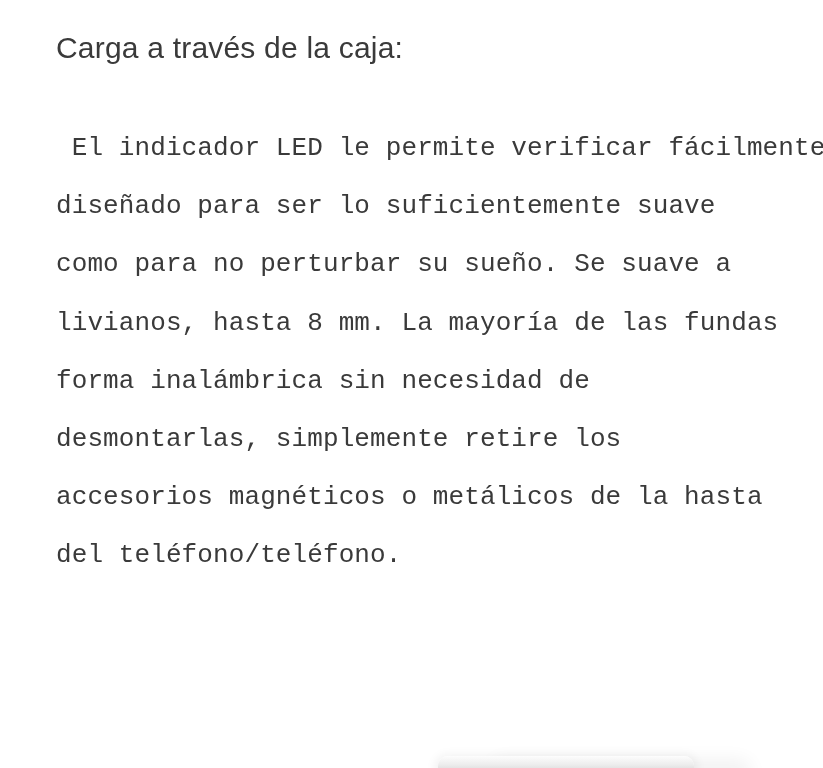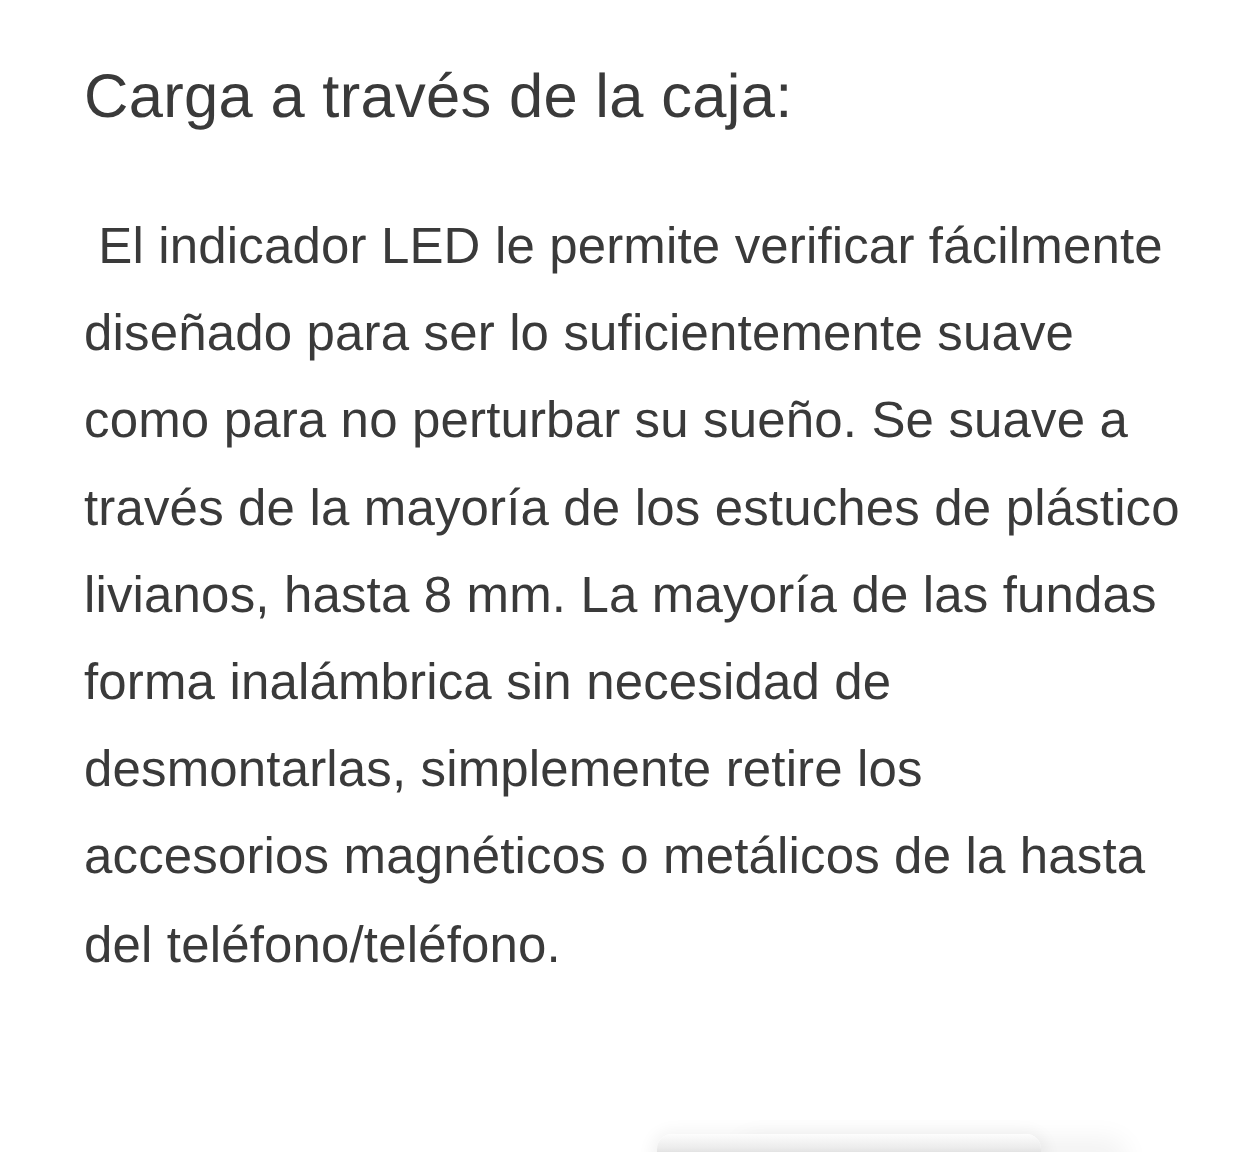--- a/index.html
+++ b/index.html
@@ -15,35 +15,36 @@
     font-family: "Liberation Sans", "DejaVu Sans", sans-serif;
   }
   .content {
     position: absolute;
     top: 26px;
     left: 56px;
     width: 720px;
     color: #3a3a3a;
   }
   .heading {
-    font-size: 41px;
+    font-size: 30px;
     line-height: 44px;
     font-weight: 400;
-    margin: 16px 0 49px 0;
+    margin: 0 0 49px 0;
     letter-spacing: 0.2px;
   }
   .para {
     margin: 0;
   }
   .para .line {
-    font-size: 34px;
+    font-size: 26px;
     line-height: 58.2px;
     white-space: pre;
     letter-spacing: 0.1px;
     font-weight: 400;
+    font-family: Liberation Mono, monospace;
   }
   
   .peek-element {
     position: absolute;
     left: 438px;
     bottom: -8px;
     width: 256px;
     height: 20px;
     border-radius: 10px 10px 0 0;
     background: linear-gradient(to bottom, #fdfdfd 0%, #ececec 45%, #cccccc 100%);
@@ -53,21 +54,20 @@
 </head>
 <body>
 
 <div class="content">
   <h2 class="heading">Carga a través de la caja:</h2>
 
   <div class="para">
     <div class="line"> El indicador LED le permite verificar fácilmente</div>
     <div class="line">diseñado para ser lo suficientemente suave</div>
     <div class="line">como para no perturbar su sueño. Se suave a</div>
-    <div class="line">través de la mayoría de los estuches de plástico</div>
     <div class="line">livianos, hasta 8 mm. La mayoría de las fundas</div>
     <div class="line">forma inalámbrica sin necesidad de</div>
     <div class="line">desmontarlas, simplemente retire los</div>
     <div class="line">accesorios magnéticos o metálicos de la hasta</div>
     <div class="line">del teléfono/teléfono.</div>
   </div>
 </div>
 
 <div class="peek-element"></div>
 

